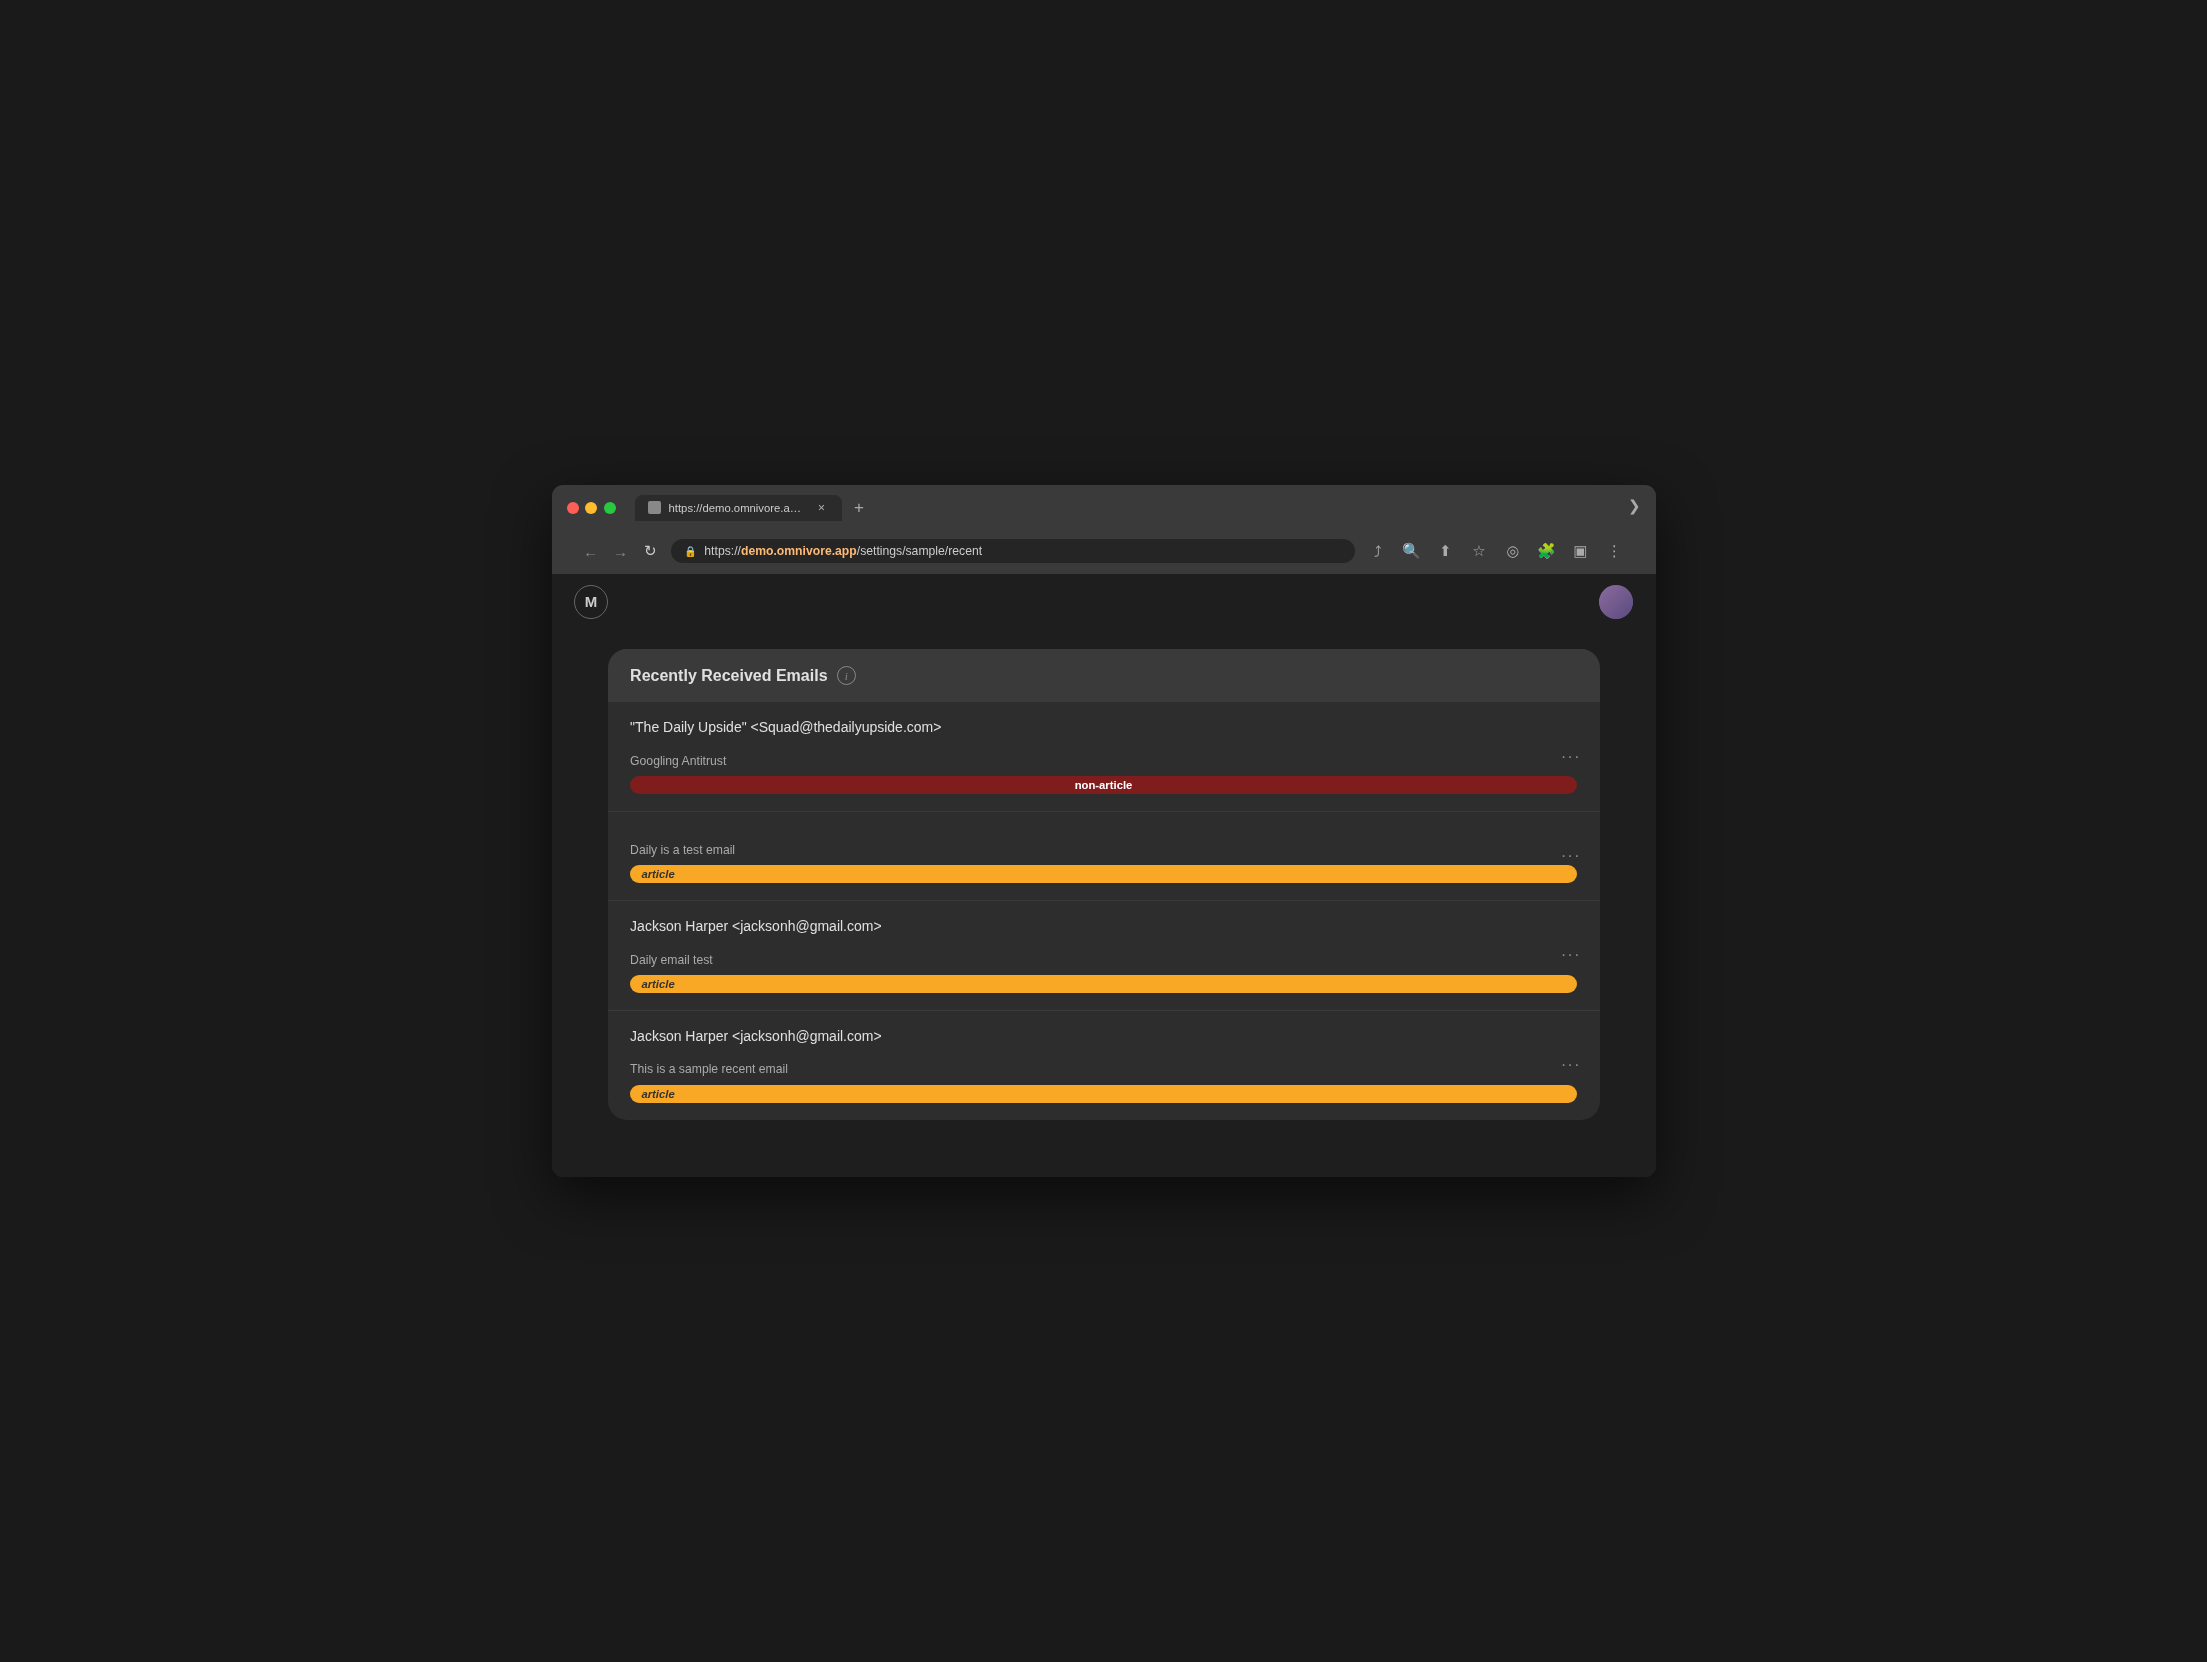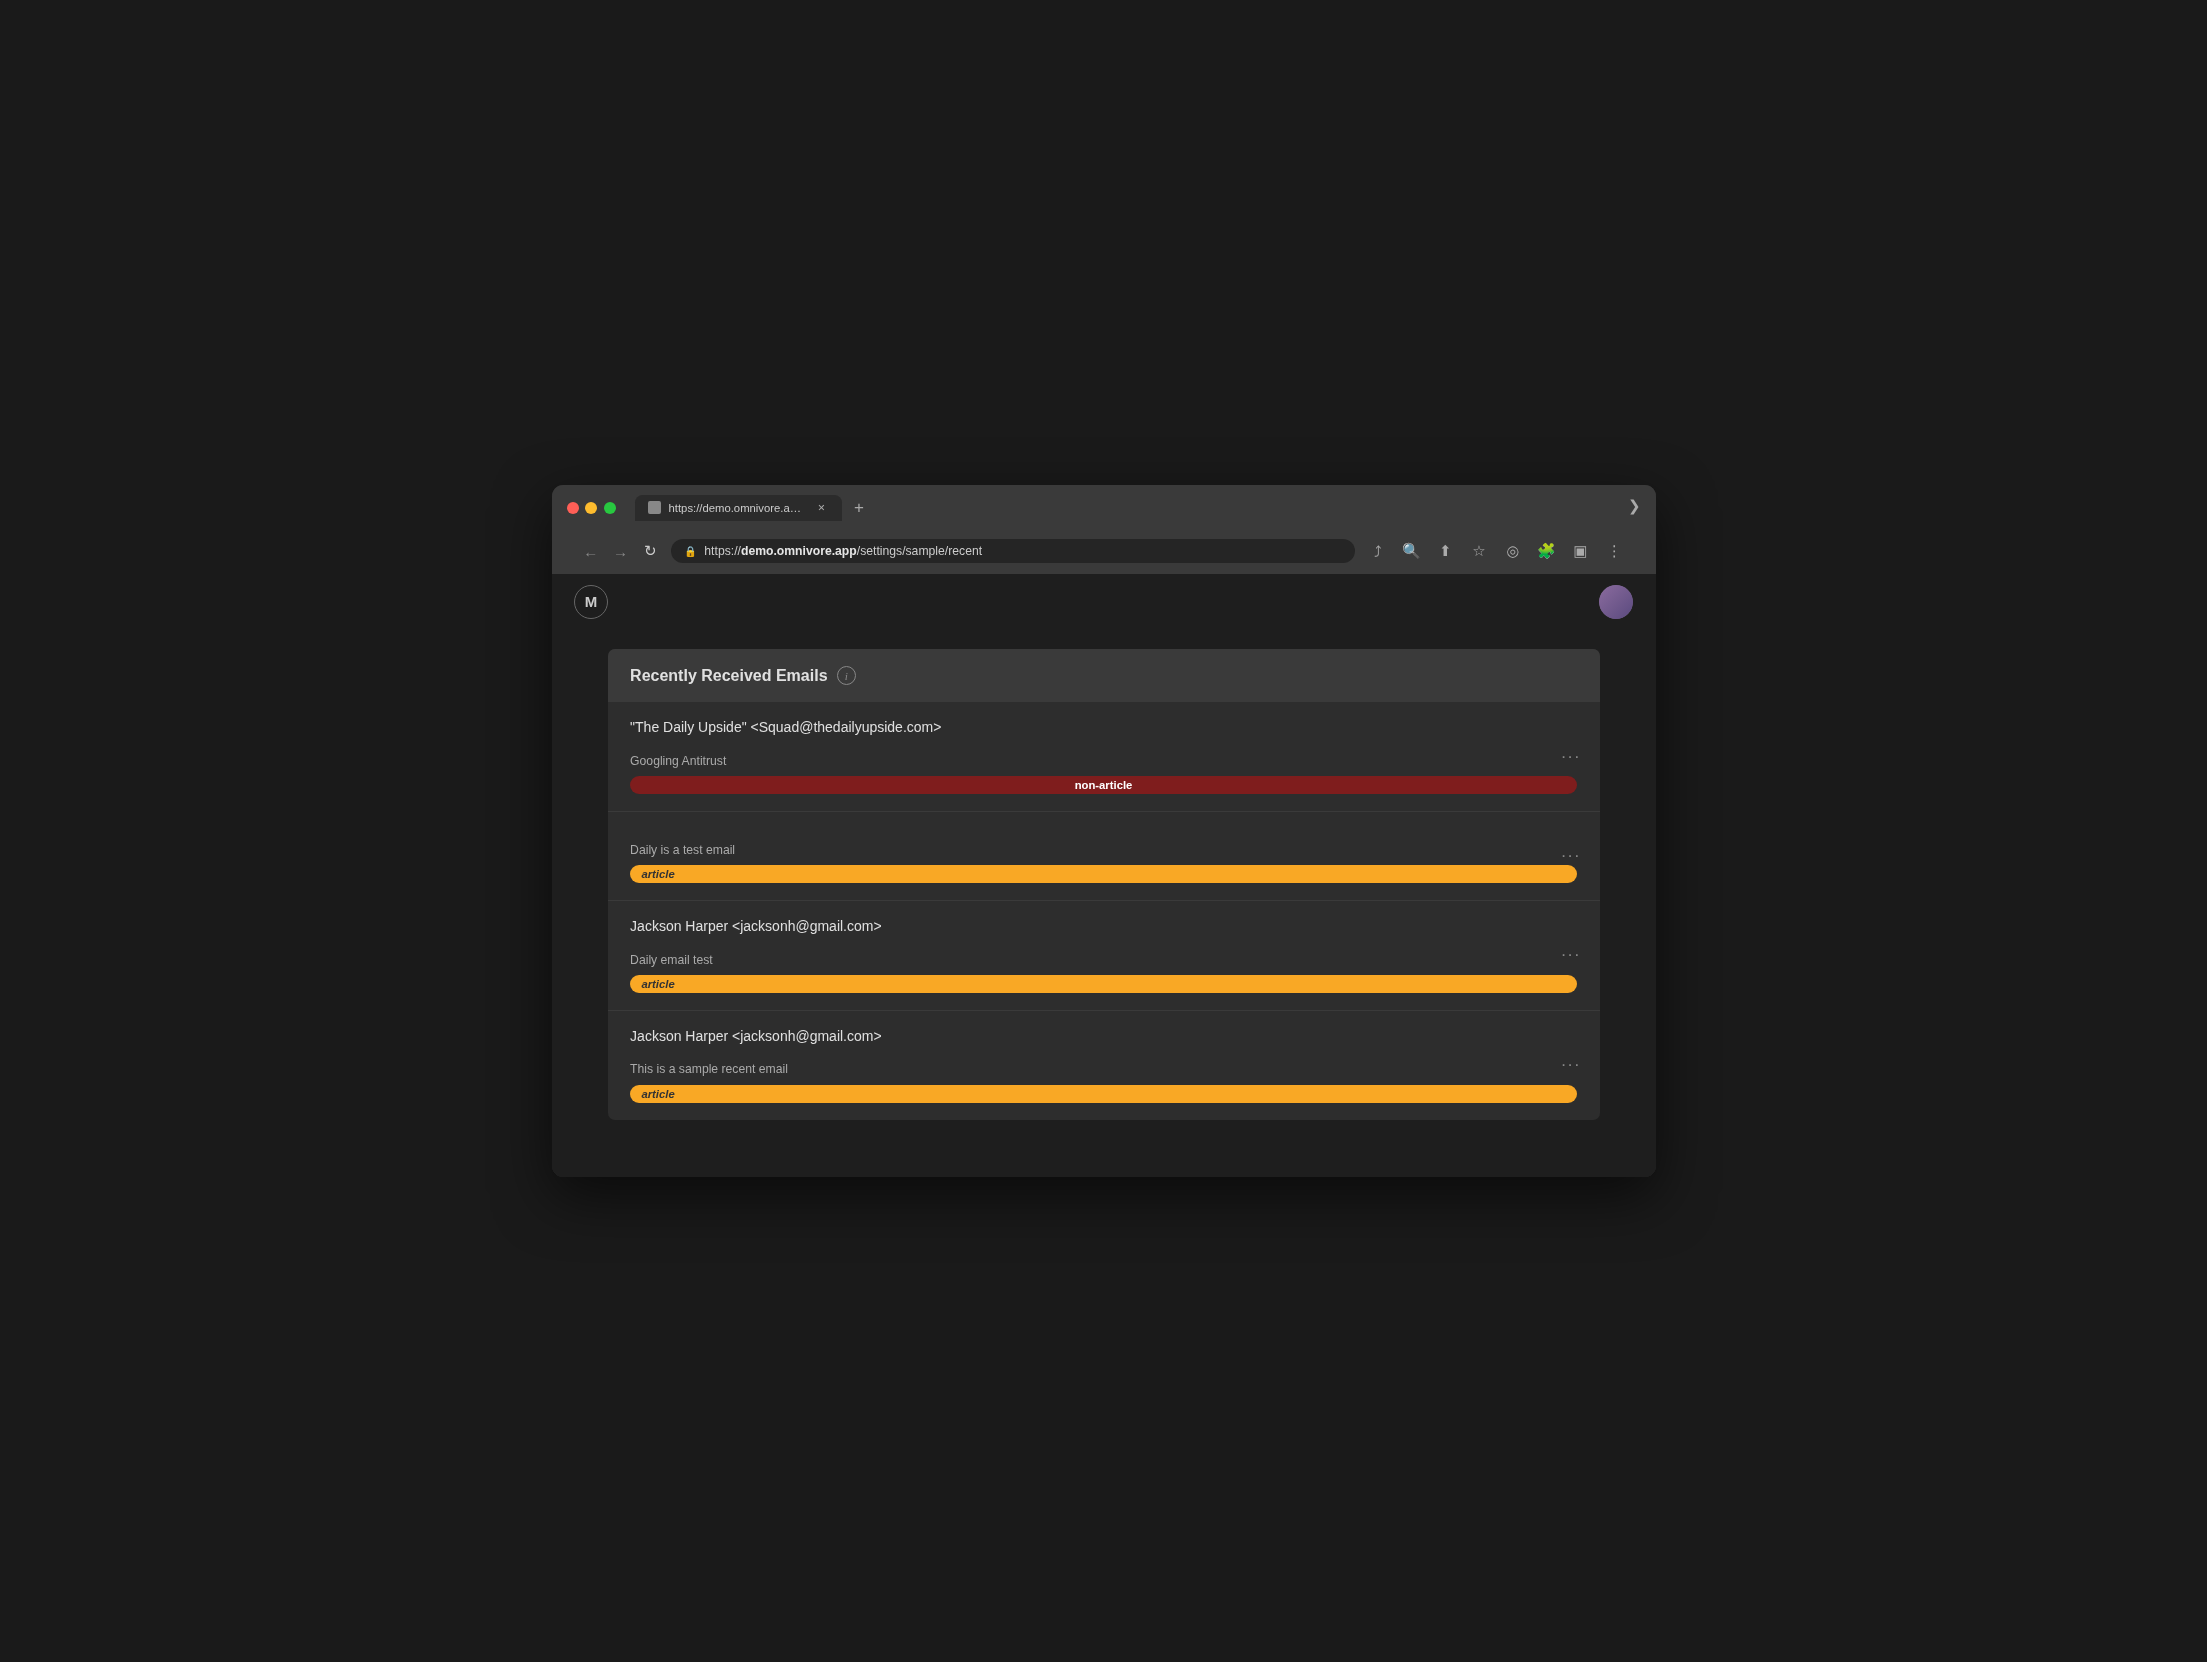--- a/index.html
+++ b/index.html
@@ -163,21 +163,21 @@
       color: #888;
       font-size: 10.4px;
     }
 
     .url-text {
       font-size: 12.2px;
       color: #ccc;
     }
 
     .url-text strong {
-      color: #e5e5e5;
+      color: #fdba74;
     }
 
     .toolbar-icons {
       display: flex;
       align-items: center;
       gap: 3.8px;
     }
 
     .toolbar-icon {
       width: 30px;
@@ -238,21 +238,21 @@
       border-radius: 50%;
     }
 
     
     .main-content {
       padding: 19px 56px 38px;
     }
 
     .emails-panel {
       background: #2d2d2d;
-      border-radius: 7px;
+      border-radius: 19px;
       overflow: hidden;
     }
 
     .panel-header {
       background: #3a3a3a;
       padding: 17px 22.6px;
       display: flex;
       align-items: center;
       gap: 9.4px;
     }

